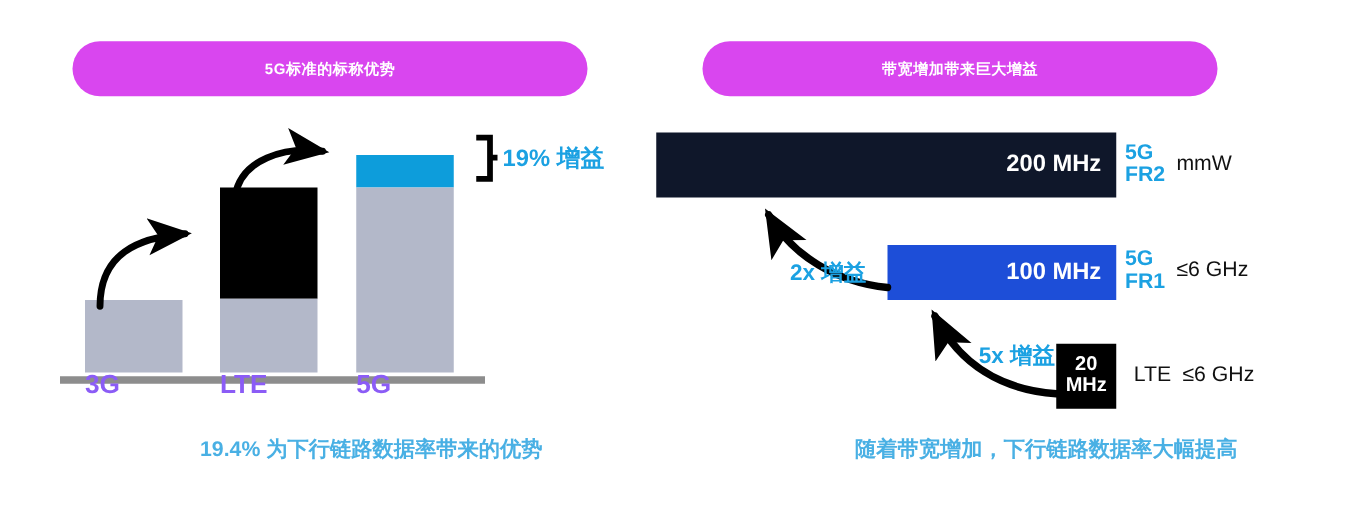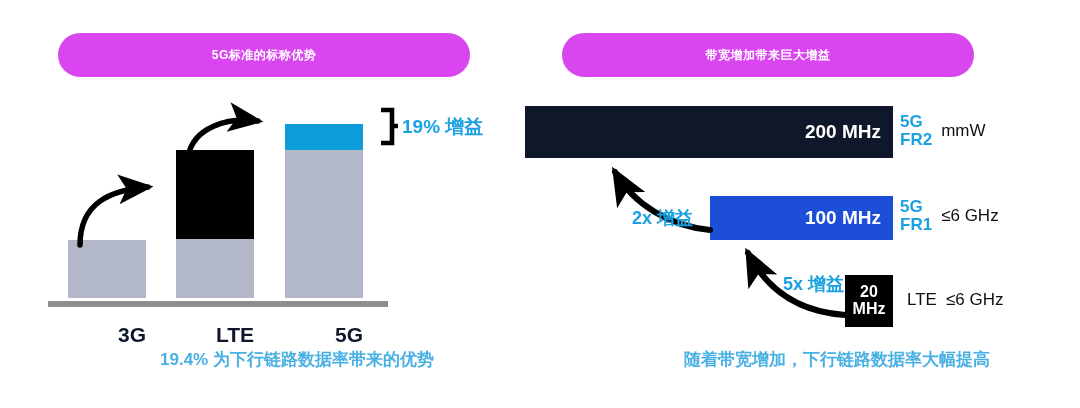--- a/index.html
+++ b/index.html
@@ -69,26 +69,26 @@
     position: absolute;
     left: 48px;
     top: 206px;
     width: 340px;
     height: 6px;
     background: #8d8d8d;
   }
 
   .axis-label {
     position: absolute;
-    top: 228px;
+    top: 201px;
     width: 78px;
-    text-align: right;
+    text-align: left;
     font-size: 21px;
     font-weight: bold;
-    color: #0f172a;
+    color: #8b5cf6;
   }
   #lab-3g  { left: 68px; }
   #lab-lte { left: 176px; }
   #lab-5g  { left: 285px; }
 
   .dot-artifact {
     position: absolute;
     left: 318px;
     top: 263px;
     width: 6px;

